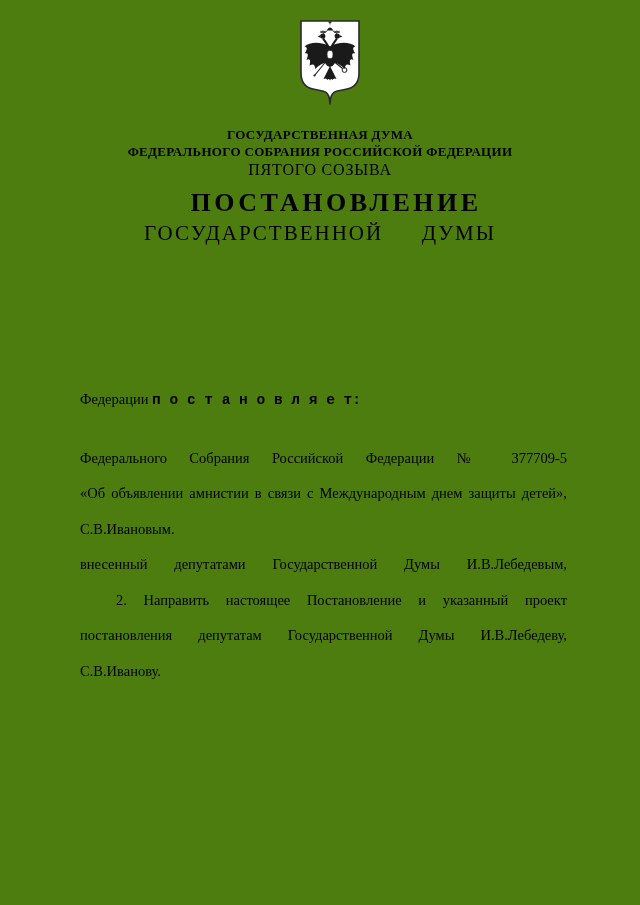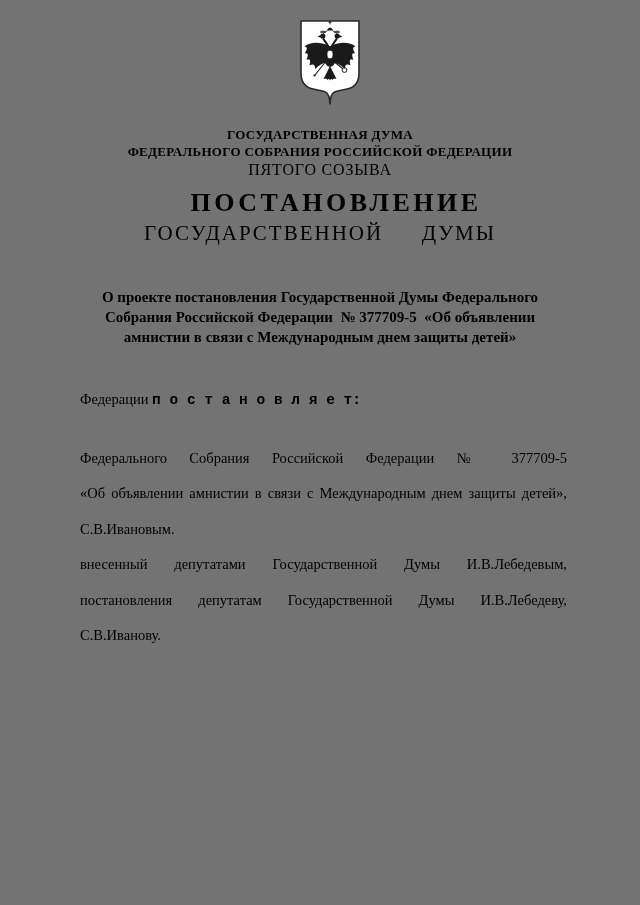--- a/index.html
+++ b/index.html
@@ -1,17 +1,17 @@
 <!DOCTYPE html>
 <html><head>
 <meta charset="utf-8">
 <style>
   html,body{margin:0;padding:0;background:#ffffff;}
   .page{
-    position:relative;width:640px;height:905px;background:#737373;
+    position:relative;width:640px;height:905px;background:#4d7c0f;
     color:#000;font-family:"Liberation Serif","DejaVu Serif",serif;
     overflow:hidden;
   }
   
   .emblem{position:absolute;left:295px;top:18px;}
   
   .letterhead{position:absolute;top:126px;left:0;width:640px;text-align:center;}
   .org-line-1,.org-line-2{font-size:13px;font-weight:bold;letter-spacing:0.3px;line-height:17px;white-space:pre;}
   .org-line-3{font-size:16px;font-weight:normal;letter-spacing:0.8px;line-height:15px;margin-top:2px;white-space:pre;}
   .doc-type-1{font-size:26px;font-weight:bold;letter-spacing:3.5px;line-height:30px;margin-top:11px;white-space:pre;padding-left:32px;}
@@ -75,38 +75,34 @@
   </svg>
 
   <div class="letterhead">
     <div class="org-line-1">ГОСУДАРСТВЕННАЯ ДУМА</div>
     <div class="org-line-2">ФЕДЕРАЛЬНОГО СОБРАНИЯ РОССИЙСКОЙ ФЕДЕРАЦИИ</div>
     <div class="org-line-3">ПЯТОГО СОЗЫВА</div>
     <div class="doc-type-1">ПОСТАНОВЛЕНИЕ</div>
     <div class="doc-type-2">ГОСУДАРСТВЕННОЙ  ДУМЫ</div>
   </div>
 
-  <div class="subject">
-    <div class="sline">О проекте постановления Государственной Думы Федерального</div>
-    <div class="sline">Собрания Российской Федерации  № 377709-5  «Об объявлении</div>
-    <div class="sline">амнистии в связи с Международным днем защиты детей»</div>
-  </div>
 
   <div class="docbody">
 
     <div>
       <div class="bline l"><span>Федерации</span> <span class="spaced-bold">п о с т а н о в л я е т:</span></div>
     </div>
 
     <div class="item-1">
       <div class="bline j">Федерального Собрания Российской Федерации № 377709-5</div>
       <div class="bline j">«Об объявлении амнистии в связи с Международным днем защиты детей»,</div>
       <div class="bline l">С.В.Ивановым.</div>
       <div class="bline j">внесенный депутатами Государственной Думы И.В.Лебедевым,</div>
     </div>
 
     <div>
+      <div class="bline j ind">2. Направить настоящее Постановление и указанный проект</div>
       <div class="bline j">постановления депутатам Государственной Думы И.В.Лебедеву,</div>
       <div class="bline l">С.В.Иванову.</div>
     </div>
 
   </div>
 </div>
 
 </body></html>

